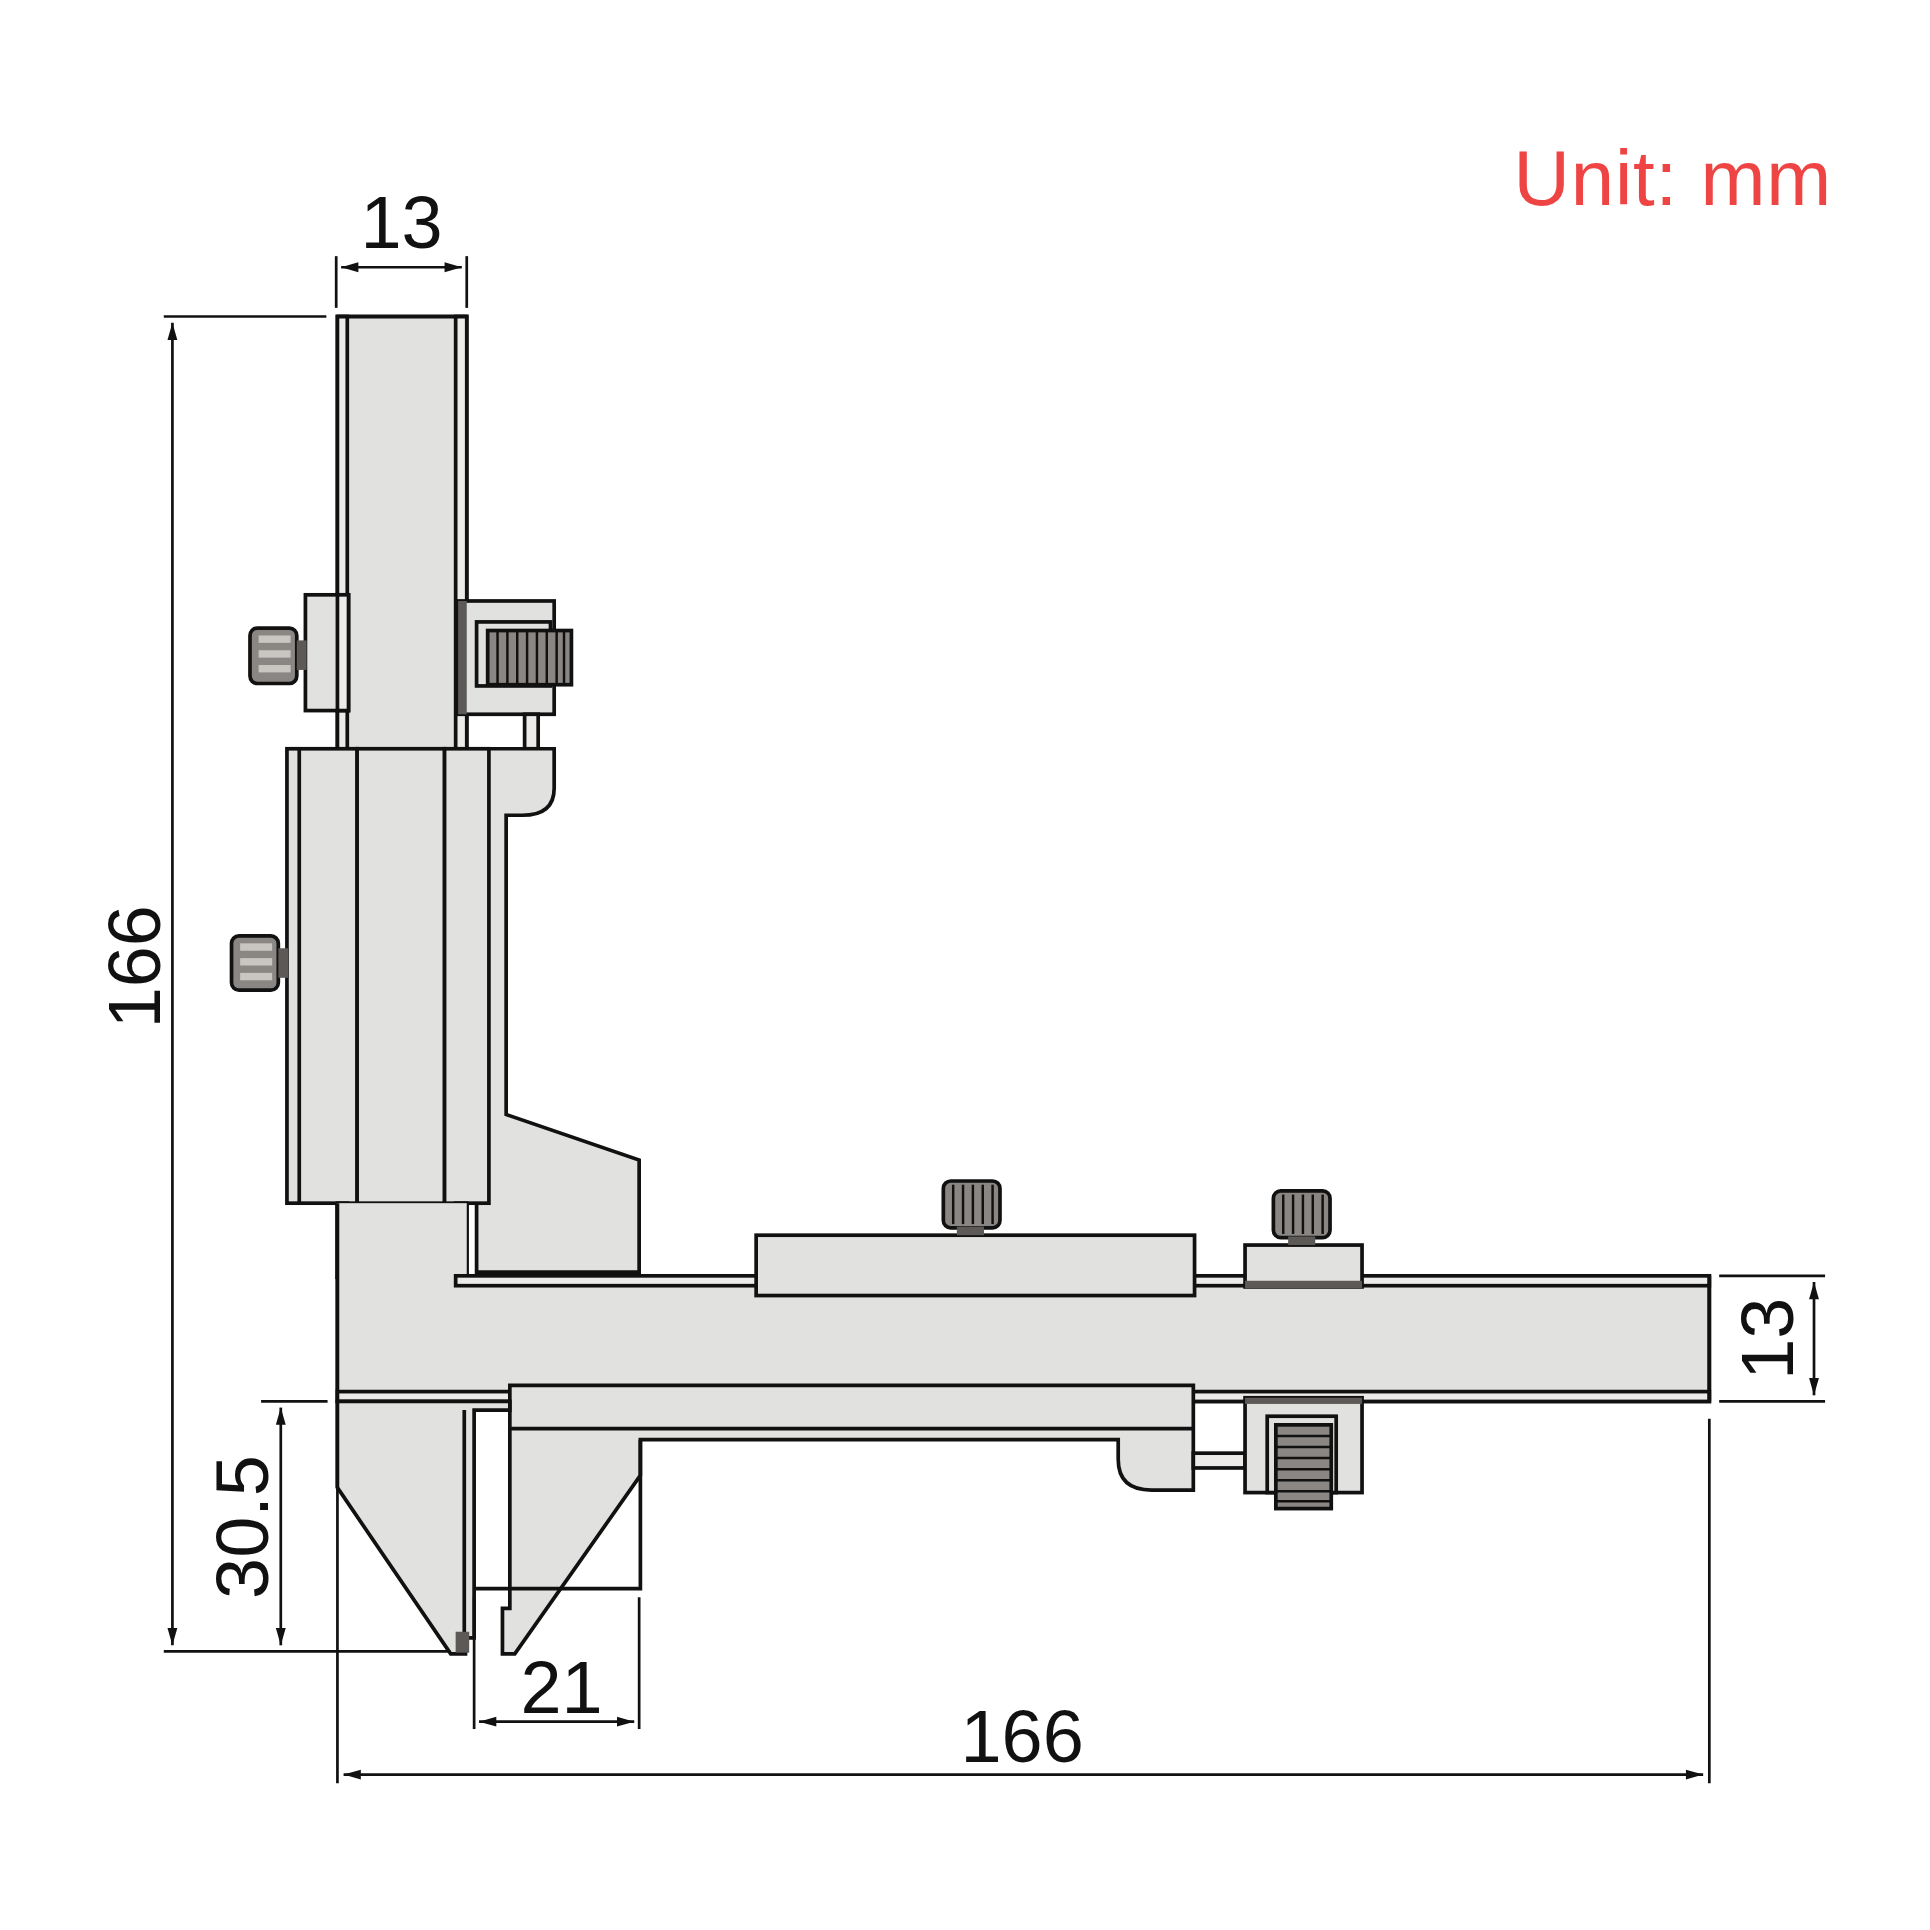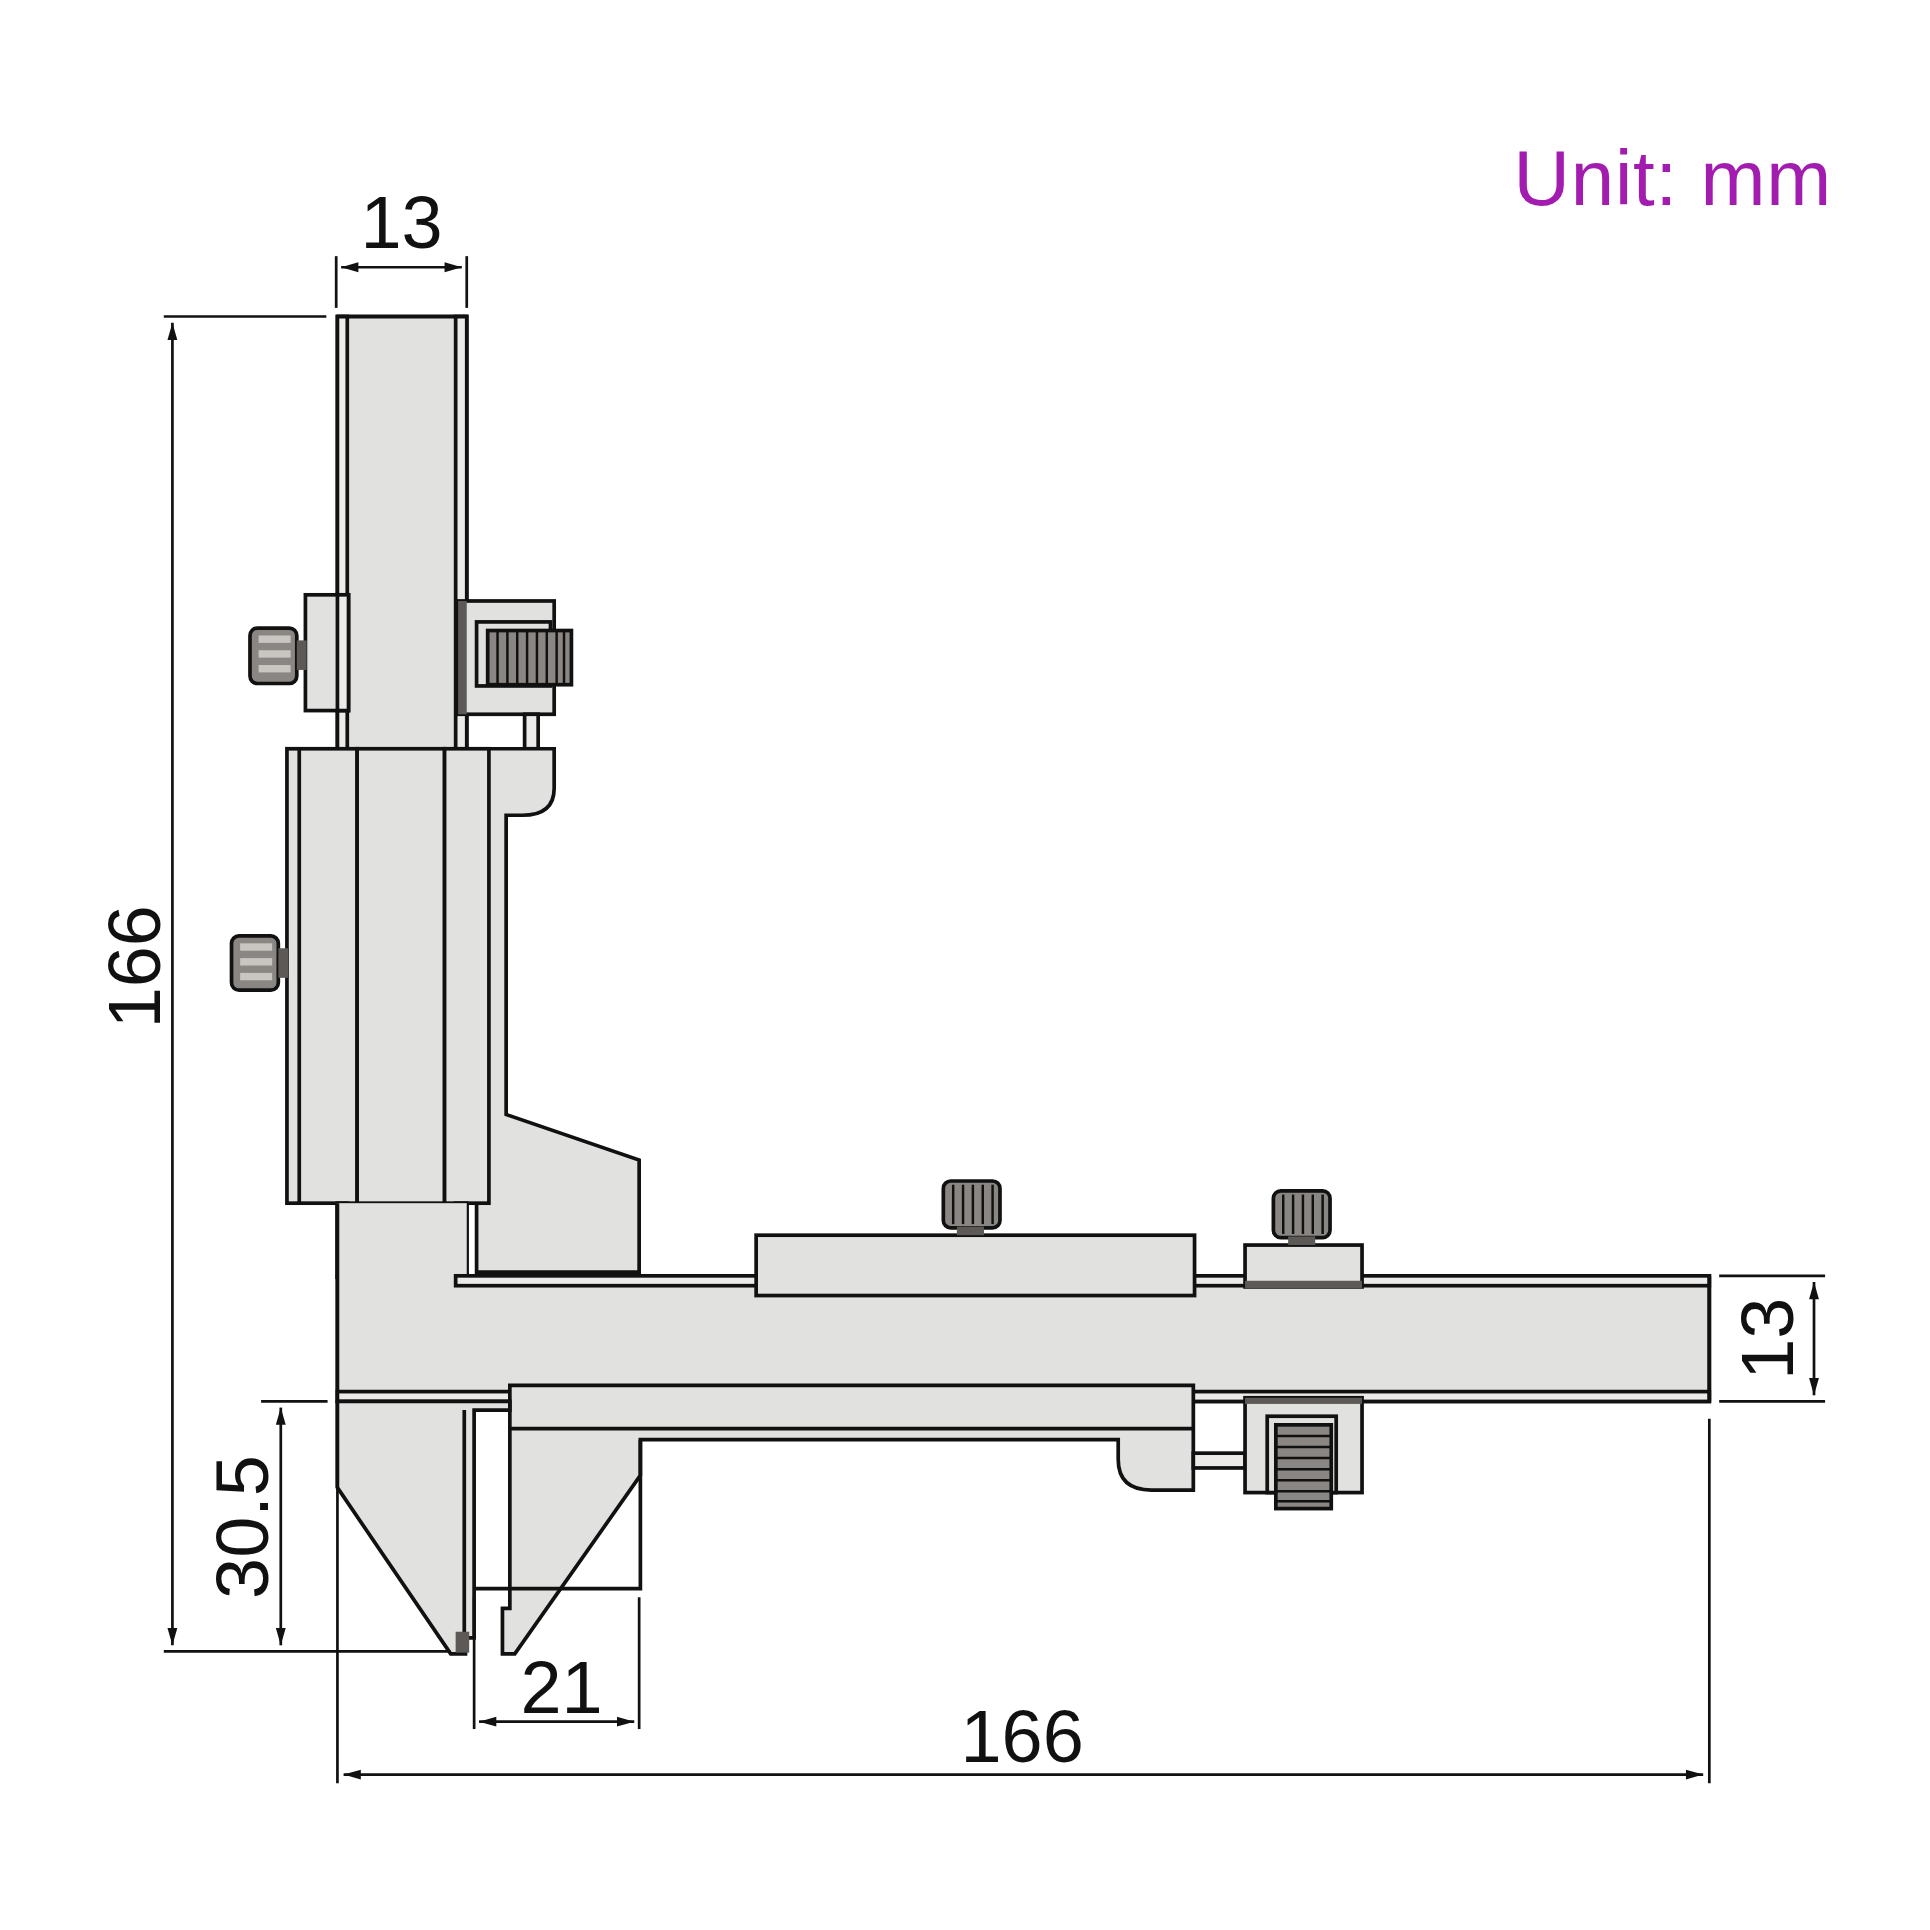--- a/index.html
+++ b/index.html
@@ -7,21 +7,21 @@
   #stage { position:absolute; left:0; top:0; width:1931px; height:1823px; }
   .part { fill:#e1e1df; stroke:#111; stroke-width:3; stroke-linejoin:miter; }
   .edge { fill:#ecebe9; stroke:#111; stroke-width:3; }
   .ln { stroke:#111; stroke-width:3; fill:none; }
   .dim { stroke:#111; stroke-width:2.2; fill:none; }
   .knurl { fill:#8a8683; stroke:#111; stroke-width:3; }
   .knurl-line { stroke:#111; stroke-width:2; }
   .knurl-hi { fill:#c9c6c2; }
   .dark { fill:#5c5957; }
   .lbl { font-family:"Liberation Sans", "DejaVu Sans", sans-serif; fill:#111; }
-  .unit-text { position:absolute; right:calc(1931px - 1832px); top:133px; font-family:"Liberation Sans", sans-serif; font-size:78px; color:#a21caf; letter-spacing:0.8px; white-space:nowrap; }
+  .unit-text { position:absolute; right:calc(1931px - 1832px); top:133px; font-family:"Liberation Sans", sans-serif; font-size:78px; color:#ef4444; letter-spacing:0.8px; white-space:nowrap; }
 </style>
 </head>
 <body>
 
 <div id="stage">
 <svg width="1931" height="1931" viewBox="0 0 1568 1568" xmlns="http://www.w3.org/2000/svg">
 
   <g>
 
     <rect class="part" x="274" y="257" width="105" height="780"></rect>

